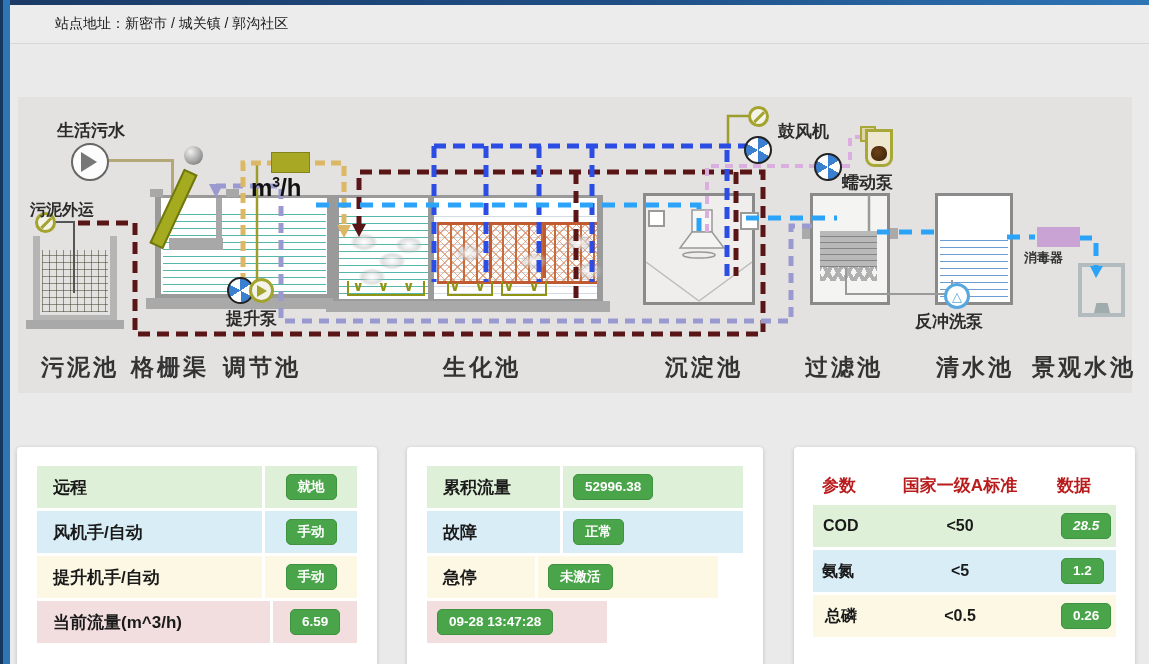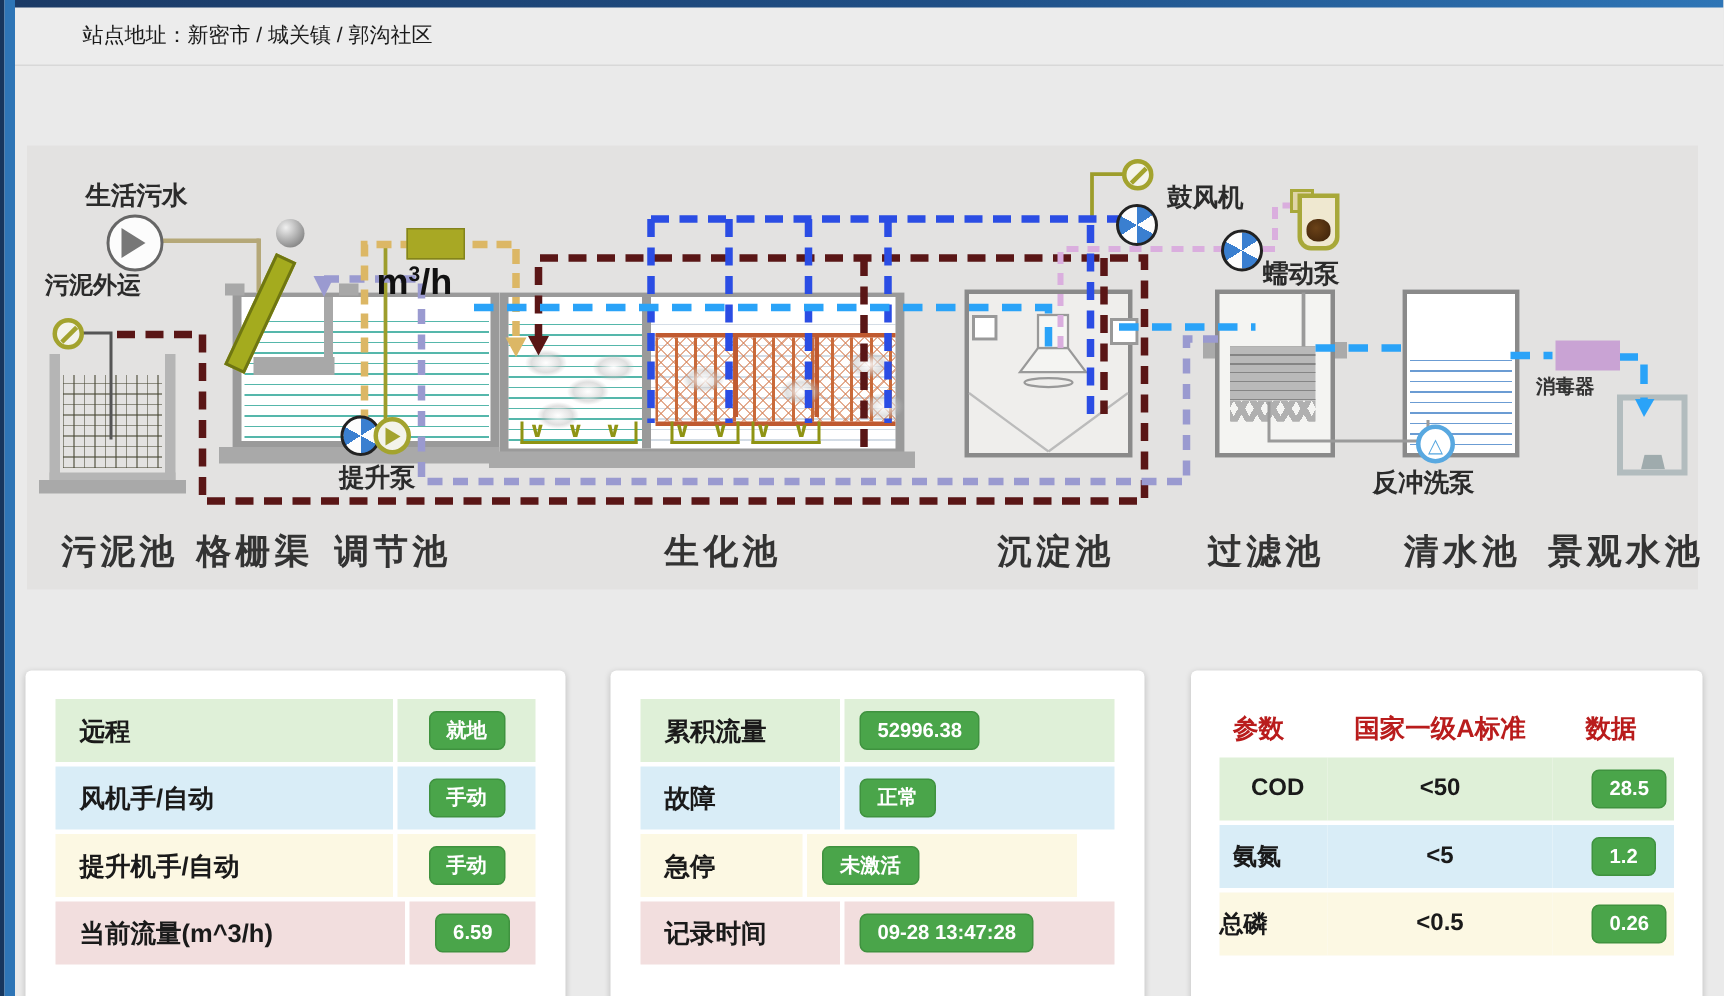--- a/index.html
+++ b/index.html
@@ -58,21 +58,21 @@
 
   <div class="abs panel"></div>
 
   <div class="abs dlabel" style="left:57px;top:119px;font-size:17px;">生活污水</div>
   <div class="abs" style="left:71px;top:143px;width:34px;height:34px;border:2px solid #666;border-radius:50%;background:#fcfcfc;z-index:4;">
     <div class="abs" style="left:8px;top:7px;width:0;height:0;border-left:16px solid #777;border-top:10px solid transparent;border-bottom:10px solid transparent;"></div>
   </div>
   <div class="abs" style="left:105px;top:159px;width:68px;height:3px;background:#b5a878;z-index:2;"></div>
   <div class="abs" style="left:171px;top:159px;width:3px;height:36px;background:#b5a878;z-index:2;"></div>
 
-  <div class="abs dlabel" style="left:30px;top:180px;font-size:16px;">污泥外运</div>
+  <div class="abs dlabel" style="left:30px;top:200px;font-size:16px;">污泥外运</div>
   <div class="abs valve" style="left:35px;top:212px;width:21px;height:21px;">
       <div class="slash"></div>
     </div>
 
   <div class="abs tank" style="left:33px;top:236px;width:84px;height:86px;border-left:7px solid #b5b5b5;border-right:7px solid #b5b5b5;border-bottom:7px solid #b5b5b5;">
     <div class="abs" style="left:2px;top:14px;width:66px;height:62px;background:repeating-linear-gradient(0deg,rgba(70,70,50,.55) 0 1px,transparent 1px 7px),repeating-linear-gradient(90deg,rgba(70,70,50,.55) 0 1px,transparent 1px 7px);"></div>
   </div>
   <div class="abs" style="left:26px;top:320px;width:98px;height:9px;background:#a9a9a9;z-index:2;"></div>
 
   <div class="abs tank" style="left:155px;top:195px;width:178px;height:105px;border:3px solid #9a9a9a;border-left-width:6px;border-right-width:6px;border-bottom-width:6px;background:#fff;">
@@ -272,65 +272,62 @@
     </div>
     <div class="crow">
       <div class="cell bg-y" style="width:108px;margin-right:3px;">
           <span class="rlabel">急停</span>
         </div>
       <div class="cell bg-y" style="width:180px;padding-left:10px;">
           <span class="badge">未激活</span>
         </div>
     </div>
     <div class="crow">
-      <div class="cell bg-r" style="width:133px;margin-right:3px;">
-          <span class="rlabel">记录时间</span>
-        </div>
       <div class="cell bg-r" style="width:180px;padding-left:10px;">
           <span class="badge">09-28 13:47:28</span>
         </div>
     </div>
   </div>
 
   <div class="abs card" style="left:794px;top:447px;width:341px;height:240px;padding:18px 19px 0 19px;box-sizing:border-box;">
     <div style="display:flex;height:40px;">
       <div class="cell" style="width:72px;padding-left:9px;">
           <span class="qhead">参数</span>
         </div>
       <div class="cell" style="width:150px;justify-content:center;">
           <span class="qhead">国家一级A标准</span>
         </div>
       <div class="cell" style="width:81px;padding-left:22px;">
           <span class="qhead">数据</span>
         </div>
     </div>
     <div class="crow">
-      <div class="cell bg-g" style="width:72px;padding-left:21px;">
+      <div class="cell bg-g" style="width:72px;padding-left:10px;">
           <span class="qstd">COD</span>
         </div>
       <div class="cell bg-g" style="width:150px;justify-content:center;">
           <span class="qstd">&lt;50</span>
         </div>
-      <div class="cell bg-g" style="width:81px;padding-left:26px;">
+      <div class="cell bg-g" style="width:81px;padding-left:26px;font-style:italic;">
           <span class="badge">28.5</span>
         </div>
     </div>
     <div class="crow">
       <div class="cell bg-b" style="width:72px;padding-left:9px;">
           <span class="qstd">氨氮</span>
         </div>
       <div class="cell bg-b" style="width:150px;justify-content:center;">
           <span class="qstd">&lt;5</span>
         </div>
       <div class="cell bg-b" style="width:81px;padding-left:26px;">
           <span class="badge">1.2</span>
         </div>
     </div>
     <div class="crow">
-      <div class="cell bg-y" style="width:72px;padding-left:0;">
+      <div class="cell bg-y" style="width:72px;padding-left:12px;">
           <span class="qstd">总磷</span>
         </div>
       <div class="cell bg-y" style="width:150px;justify-content:center;">
           <span class="qstd">&lt;0.5</span>
         </div>
       <div class="cell bg-y" style="width:81px;padding-left:26px;">
           <span class="badge">0.26</span>
         </div>
     </div>
   </div>

